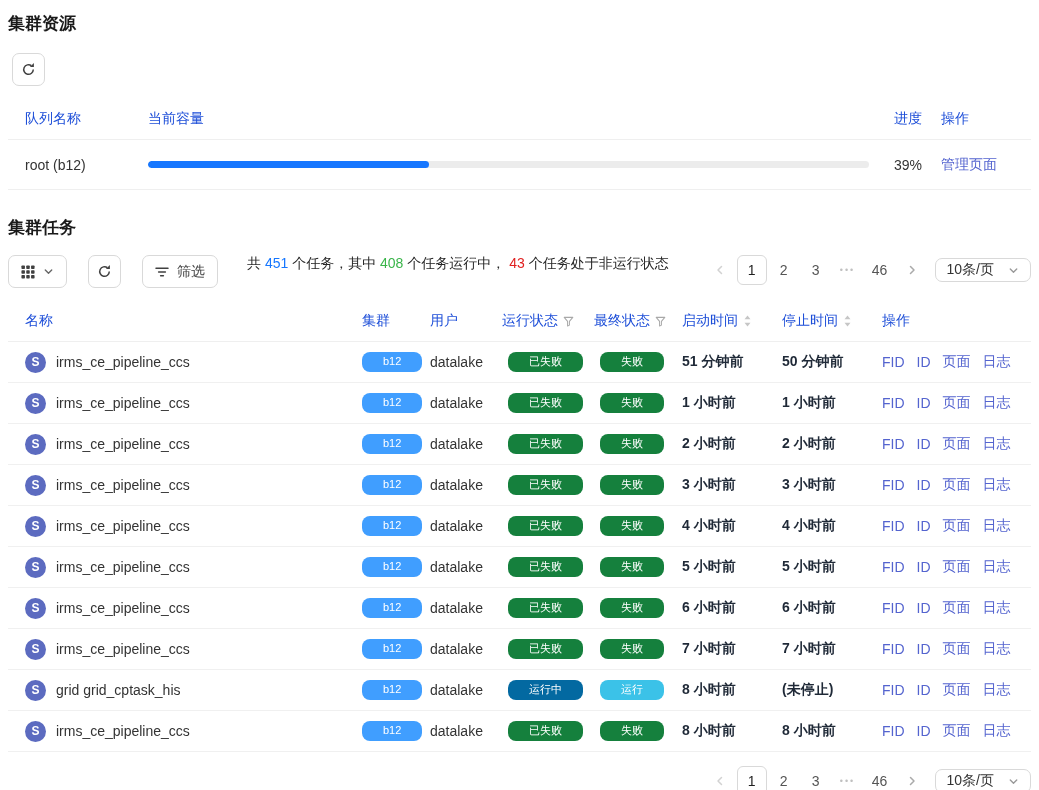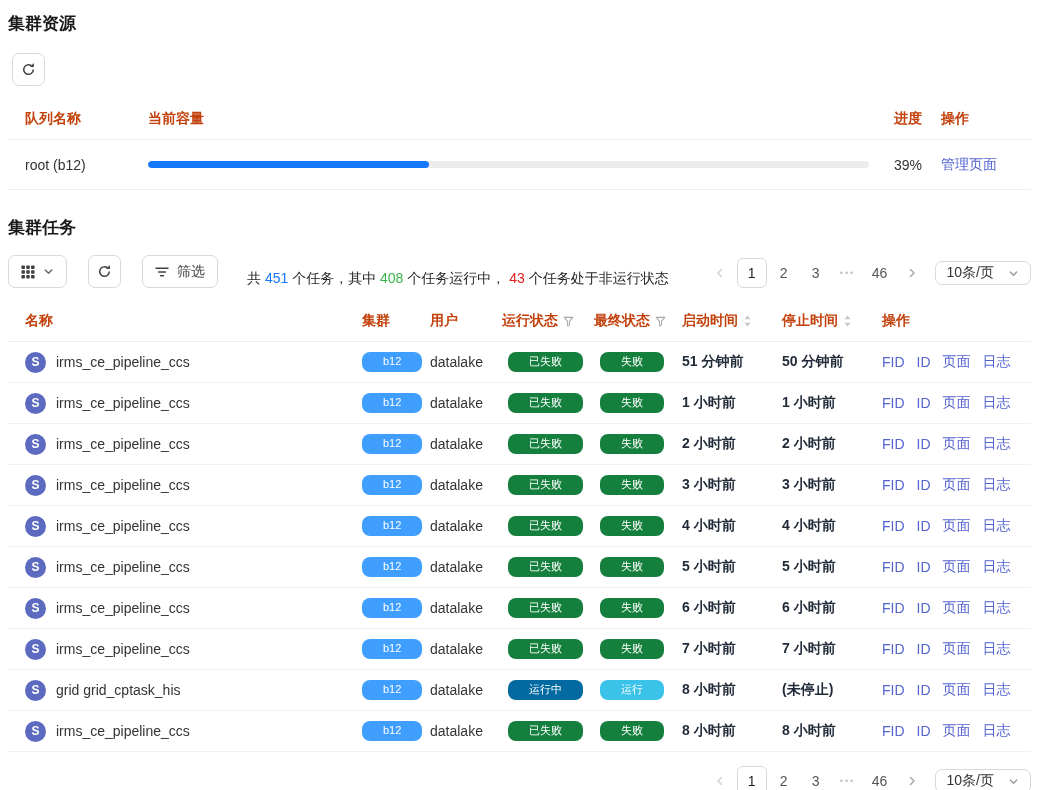--- a/index.html
+++ b/index.html
@@ -12,31 +12,31 @@
   
   .btn{height:33px;border:1px solid #d9d9d9;border-radius:7px;background:#fff;display:inline-flex;align-items:center;justify-content:center;gap:8px;padding:0 12px;color:#404040;cursor:pointer;font-size:14px}
   .icon-btn{width:33px;padding:0}
   .btn svg{display:block}
   .res-refresh{margin:18px 0 0 4px}
 
   
   .res-table{margin-top:16px}
   .res-header,.res-row{display:grid;grid-template-columns:140px 1fr 54px 90px;align-items:center}
   .res-header{padding:8px 0 11px;border-bottom:1px solid #efefef}
-  .th{font-weight:700;color:#c2410c}
+  .th{font-weight:400;color:#1d4ed8}
   .c-queue{padding-left:17px}
   .c-cap{padding-right:18px}
   .c-prog{padding-left:7px}
   .res-row{height:50px;border-bottom:1px solid #efefef}
   .progress-track{height:7px;background:#ececec;border-radius:4px;position:relative;overflow:hidden}
   .progress-fill{position:absolute;left:0;top:0;height:100%;background:#1677ff;border-radius:4px}
   .link{color:#5464cf;cursor:pointer;text-decoration:none}
 
   
-  .toolbar{display:flex;align-items:flex-end;margin-top:16px;gap:21px}
+  .toolbar{display:flex;align-items:flex-start;margin-top:16px;gap:21px}
   .summary{margin-left:8px;color:#262626;white-space:pre-wrap}
   .summary .num{font-weight:400}
   .num.blue{color:#1677ff}.num.green{color:#3ab54a}.num.red{color:#e02020}
 
   
   .pager{margin-left:auto;display:flex;align-items:center;gap:2px}
   .pg-item{min-width:30px;height:30px;display:inline-flex;align-items:center;justify-content:center;color:#555;cursor:pointer;border-radius:6px;font-size:14px}
   .pg-page.active{border:1px solid #d9d9d9;color:#1f1f1f}
   .pg-arrow.prev{color:#d2d2d2}
   .pg-arrow.next{color:#aaa}

